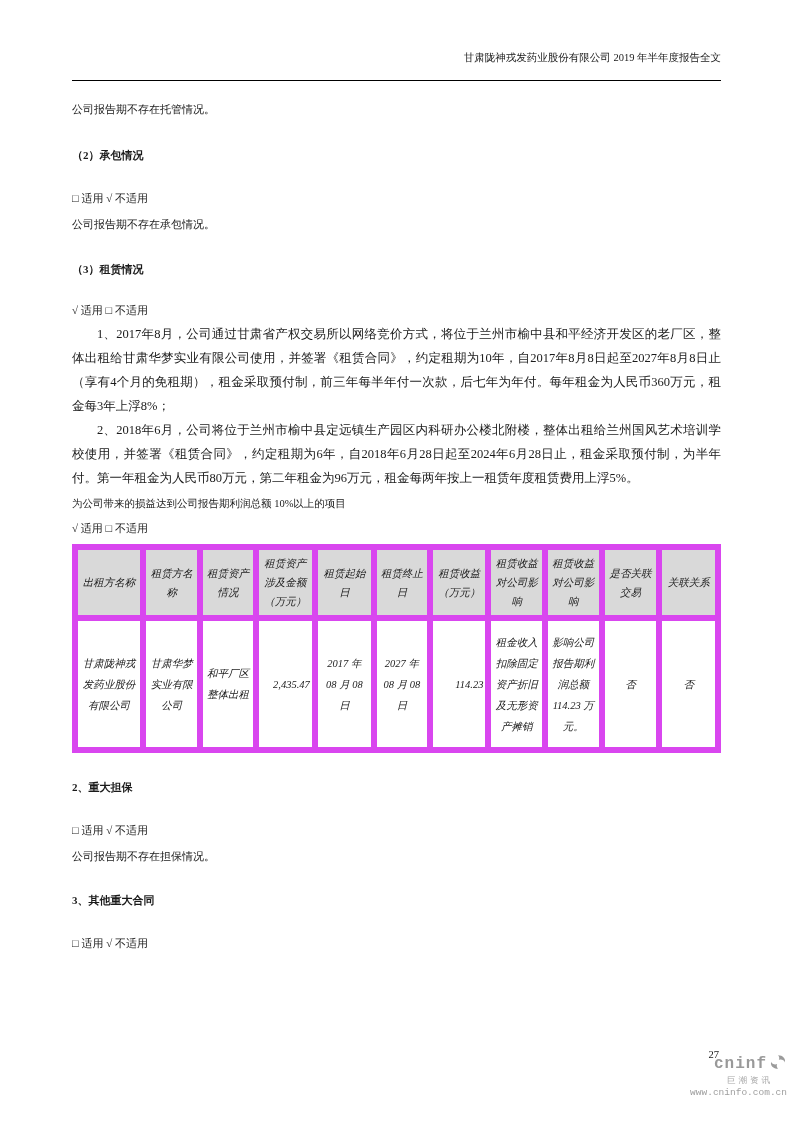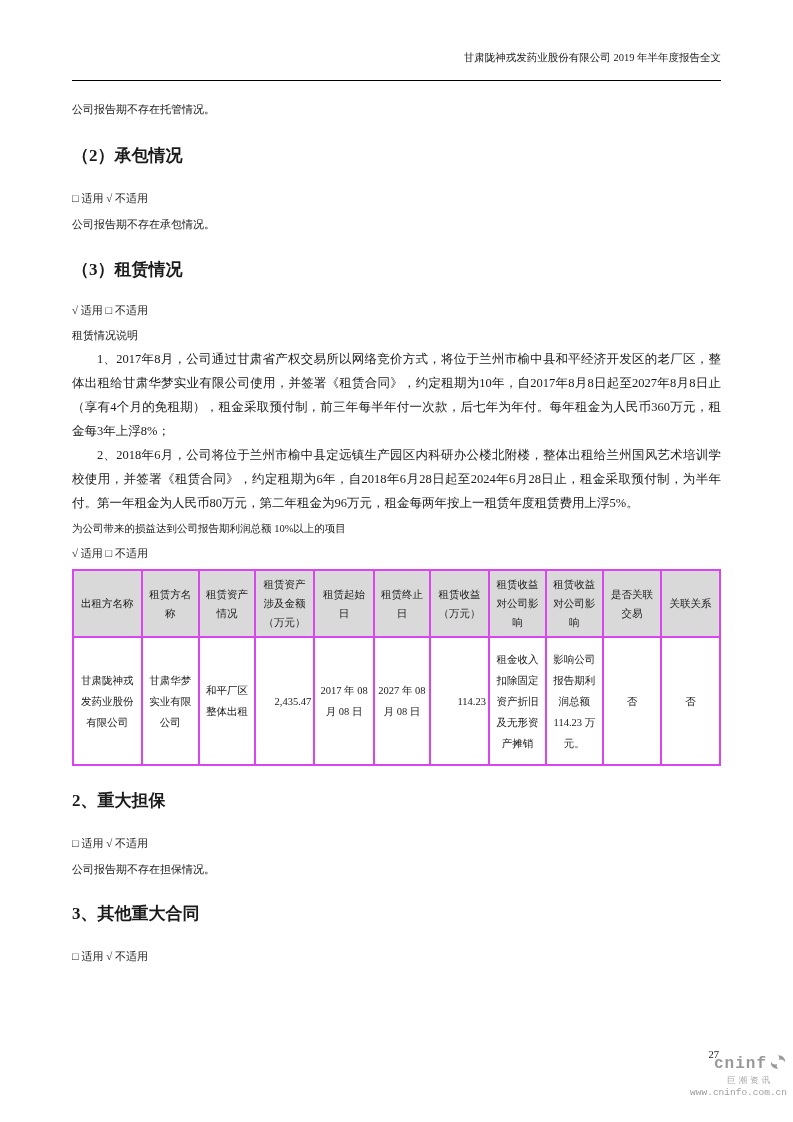--- a/index.html
+++ b/index.html
@@ -18,21 +18,21 @@
     text-align:right;
     font-size:10.5px;
     line-height:15px;
     border-bottom:1.5px solid #000;
     padding-bottom:15px;
   }
   
   .small-text{font-size:11px;line-height:15px;margin:0;}
   .mt-first{margin-top:21px;}
   .sub-heading{
-    font-size:17px;font-weight:bold;margin:0;line-height:17px;
+    font-size:11px;font-weight:bold;margin:0;line-height:17px;
   }
   .h-contract{margin-top:30px;}
   .applicability{font-size:11px;line-height:15px;margin:27px 0 0 0;}
   .applicability.tight{margin-top:25px;}
   .statement{font-size:11px;line-height:15px;margin:11px 0 0 0;}
   .h-lease{margin-top:29px;}
   .note-label{font-size:11px;line-height:15px;margin:10px 0 0 0;}
   .para{
     font-size:12.5px;line-height:24px;margin:4px 0 0 0;
     text-align:justify;text-indent:2em;
@@ -40,23 +40,24 @@
   .profit-note{font-size:10.5px;line-height:14px;margin:7px 0 0 0;}
   .profit-applicability{font-size:11px;line-height:15px;margin:10px 0 0 0;}
   
   table.lease{
     width:100%;
     border-collapse:collapse;
     margin-top:8px;
     font-size:10.5px;
   }
   table.lease th, table.lease td{
-    border:2px solid #d946ef;
+    border:6px solid #d946ef;
     padding:4px 3px;
     vertical-align:middle;
+    font-style:italic;
   }
   table.lease th{
     background:#d9d9d9;
     font-weight:normal;
     text-align:center;
     line-height:19px;
     height:54px;
   }
   table.lease td{
     line-height:21px;
@@ -103,21 +104,20 @@
     <div class="doc-header">甘肃陇神戎发药业股份有限公司 2019 年半年度报告全文</div>
 
     <p class="small-text mt-first">公司报告期不存在托管情况。</p>
 
     <h4 class="sub-heading h-contract">（2）承包情况</h4>
     <p class="applicability">□ 适用 √ 不适用</p>
     <p class="statement">公司报告期不存在承包情况。</p>
 
     <h4 class="sub-heading h-lease">（3）租赁情况</h4>
     <p class="applicability tight">√ 适用 □ 不适用</p>
-    <p class="note-label">租赁情况说明</p>
     <p class="para">1、2017年8月，公司通过甘肃省产权交易所以网络竞价方式，将位于兰州市榆中县和平经济开发区的老厂区，整体出租给甘肃华梦实业有限公司使用，并签署《租赁合同》，约定租期为10年，自2017年8月8日起至2027年8月8日止（享有4个月的免租期），租金采取预付制，前三年每半年付一次款，后七年为年付。每年租金为人民币360万元，租金每3年上浮8%；</p>
     <p class="para" style="margin-top:0;">2、2018年6月，公司将位于兰州市榆中县定远镇生产园区内科研办公楼北附楼，整体出租给兰州国风艺术培训学校使用，并签署《租赁合同》，约定租期为6年，自2018年6月28日起至2024年6月28日止，租金采取预付制，为半年付。第一年租金为人民币80万元，第二年租金为96万元，租金每两年按上一租赁年度租赁费用上浮5%。</p>
     <p class="profit-note">为公司带来的损益达到公司报告期利润总额 10%以上的项目</p>
     <p class="profit-applicability">√ 适用 □ 不适用</p>
 
     <table class="lease">
       <colgroup>
         <col style="width:10.6%">
           <col style="width:8.9%">
           <col style="width:8.6%">

